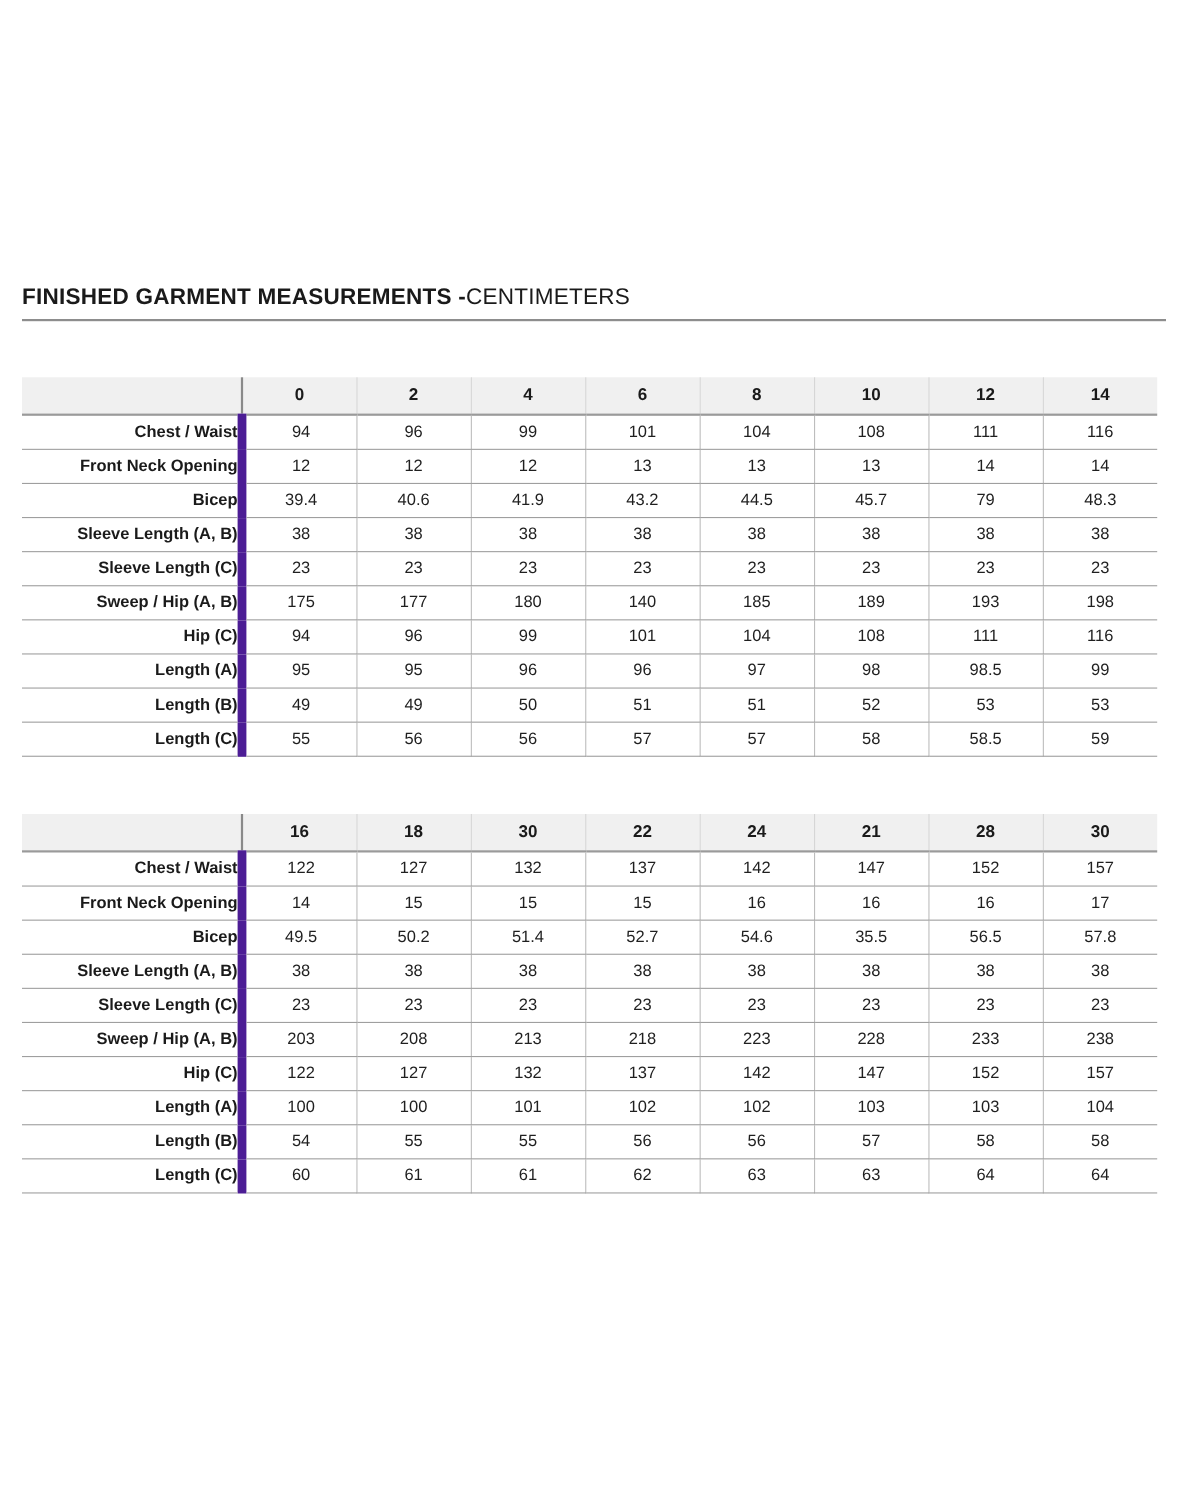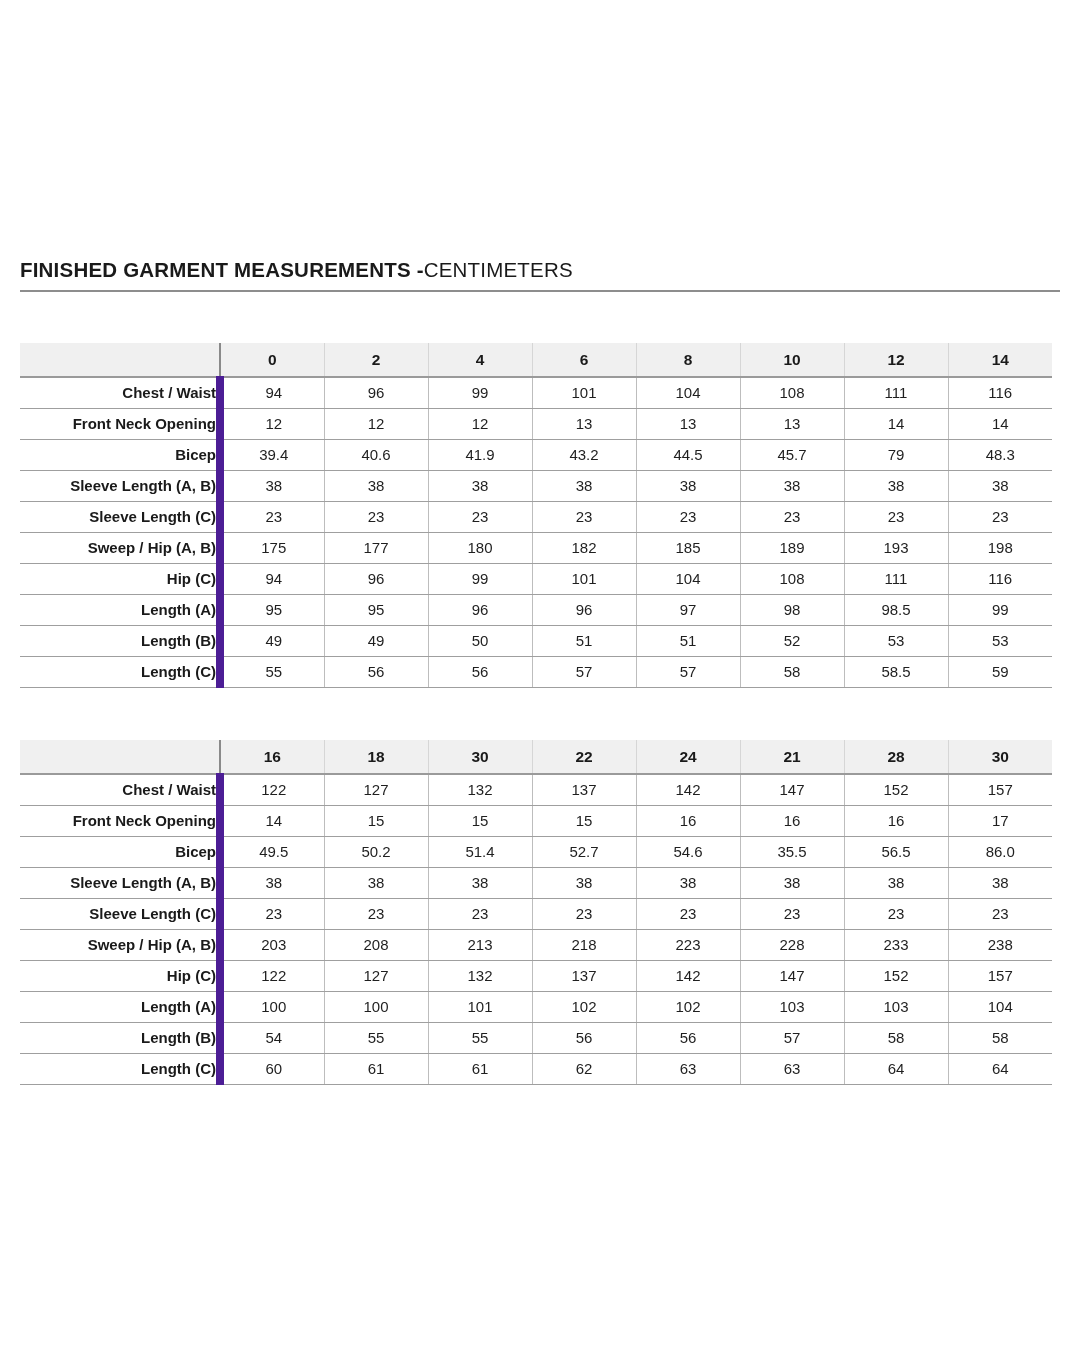--- a/index.html
+++ b/index.html
@@ -206,21 +206,21 @@
         <td class="value">23</td>
         <td class="value">23</td>
         <td class="value">23</td>
         <td class="value last-col">23</td>
       </tr>
       <tr>
         <th class="row-label">Sweep / Hip  (A, B)</th>
         <td class="value">175</td>
         <td class="value">177</td>
         <td class="value">180</td>
-        <td class="value">182</td>
+        <td class="value">140</td>
         <td class="value">185</td>
         <td class="value">189</td>
         <td class="value">193</td>
         <td class="value last-col">198</td>
       </tr>
       <tr>
         <th class="row-label">Hip (C)</th>
         <td class="value">94</td>
         <td class="value">96</td>
         <td class="value">99</td>
@@ -316,21 +316,21 @@
       </tr>
       <tr>
         <th class="row-label">Bicep</th>
         <td class="value">49.5</td>
         <td class="value">50.2</td>
         <td class="value">51.4</td>
         <td class="value">52.7</td>
         <td class="value">54.6</td>
         <td class="value">35.5</td>
         <td class="value">56.5</td>
-        <td class="value last-col">86.0</td>
+        <td class="value last-col">57.8</td>
       </tr>
       <tr>
         <th class="row-label">Sleeve Length (A, B)</th>
         <td class="value">38</td>
         <td class="value">38</td>
         <td class="value">38</td>
         <td class="value">38</td>
         <td class="value">38</td>
         <td class="value">38</td>
         <td class="value">38</td>

